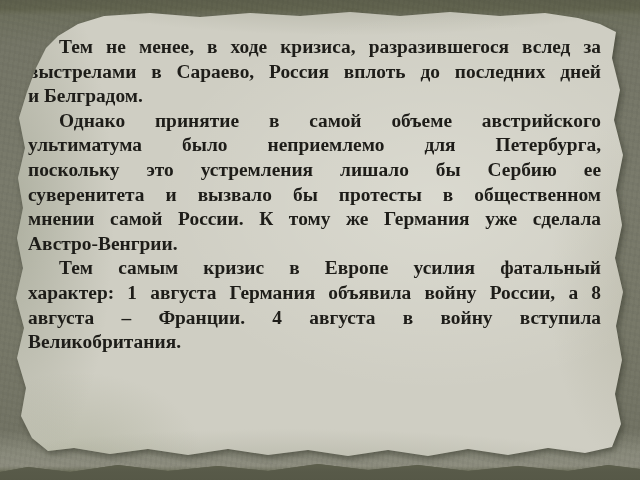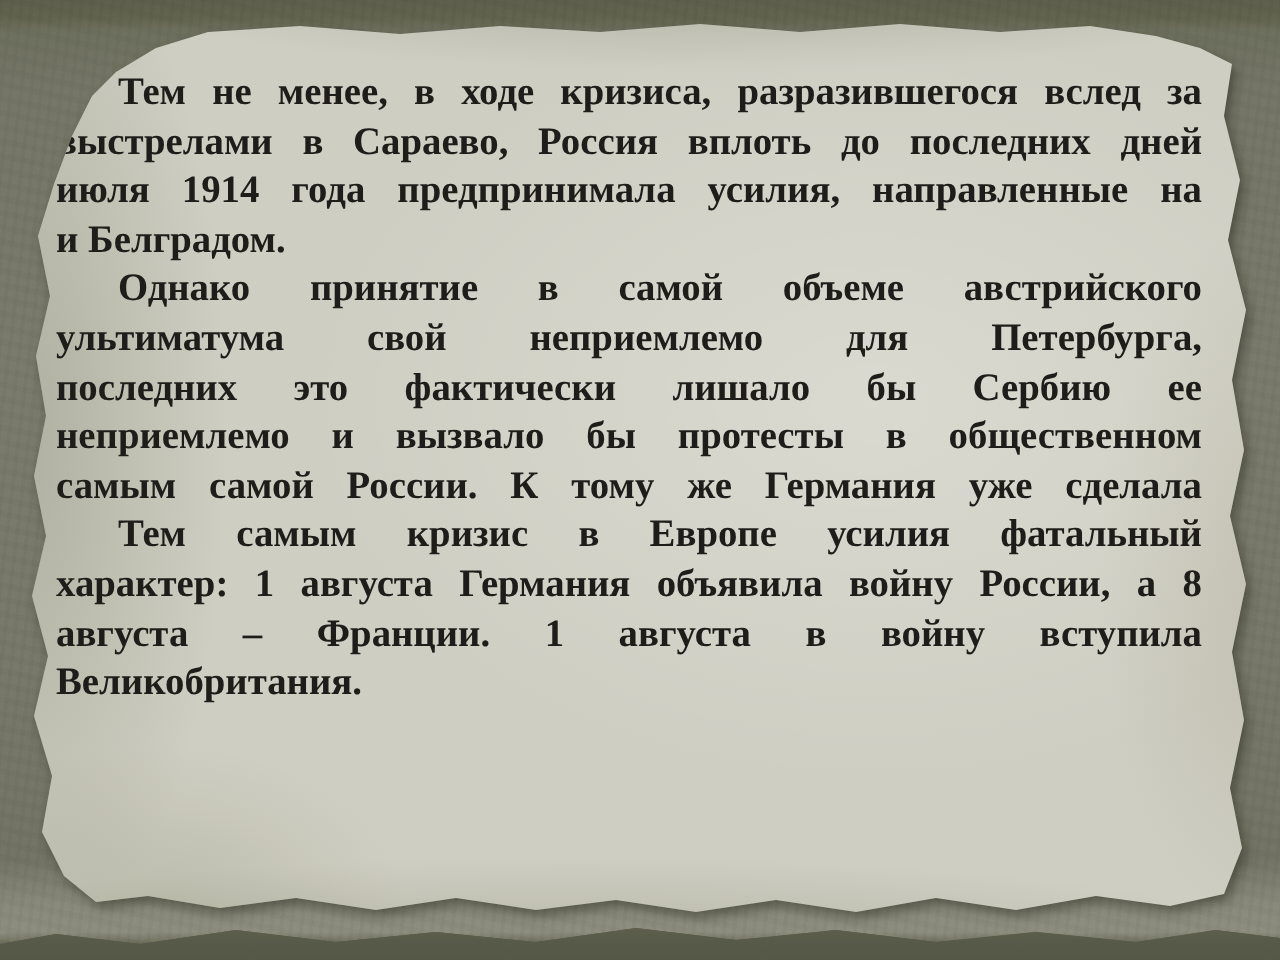--- a/index.html
+++ b/index.html
@@ -70,35 +70,35 @@
 
 <div class="stage">
   <div class="band-bottom"></div>
   <div class="paper-wrap">
     <div class="paper">
       <div class="text-block">
 
         <div class="para">
           <div class="line first">Тем не менее, в ходе кризиса, разразившегося вслед за</div>
           <div class="line">выстрелами в Сараево, Россия вплоть до последних дней</div>
-          <div class="line">июля 1914 года предпринимала усилия, направленные на</div>
           <div class="line last">и Белградом.</div>
         </div>
 
         <div class="para">
           <div class="line first">Однако принятие в самой объеме австрийского</div>
-          <div class="line">ультиматума свой неприемлемо для Петербурга,</div>
-          <div class="line">последних это фактически лишало бы Сербию ее</div>
-          <div class="line">неприемлемо и вызвало бы протесты в общественном</div>
-          <div class="line">самым самой России. К тому же Германия уже сделала</div>
+          <div class="line">ультиматума было неприемлемо для Петербурга,</div>
+          <div class="line">поскольку это устремления лишало бы Сербию ее</div>
+          <div class="line">суверенитета и вызвало бы протесты в общественном</div>
+          <div class="line">мнении самой России. К тому же Германия уже сделала</div>
+          <div class="line last">Австро-Венгрии.</div>
         </div>
 
         <div class="para">
           <div class="line first">Тем самым кризис в Европе усилия фатальный</div>
           <div class="line">характер: 1 августа Германия объявила войну России, а 8</div>
-          <div class="line">августа – Франции. 1 августа в войну вступила</div>
+          <div class="line">августа – Франции. 4 августа в войну вступила</div>
           <div class="line last">Великобритания.</div>
         </div>
 
       </div>
     </div>
   </div>
 </div>
 
 </body></html>

